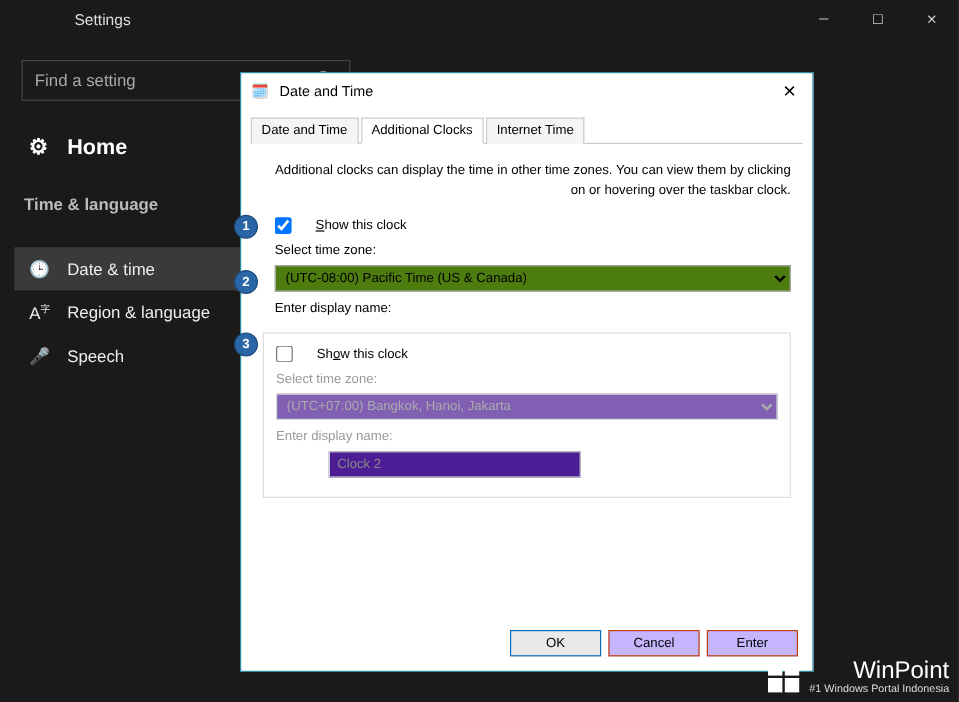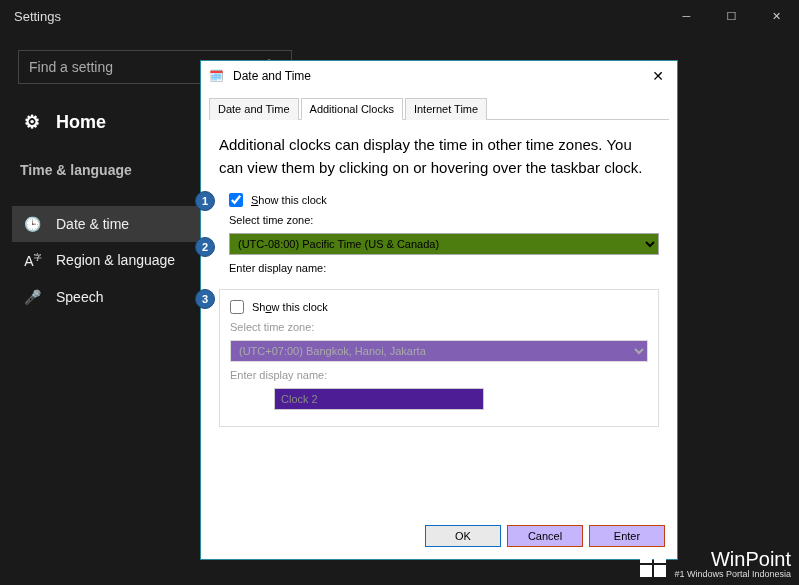--- a/index.html
+++ b/index.html
@@ -1,20 +1,20 @@
 <!DOCTYPE html>
 <html><head>
 <meta charset="utf-8">
 <style>
 * { box-sizing: border-box; margin: 0; padding: 0; }
 body { font-family: "Segoe UI", Tahoma, sans-serif; background: #1a1a1a; width: 799px; height: 585px; overflow: hidden; position: relative; }
 
 
 .settings-window { position: absolute; inset: 0; background: #1a1a1a; color: #fff; }
-.titlebar { height: 32px; display: flex; align-items: center; padding-left: 14px; font-size: 13px; color: #ddd; }
+.titlebar { height: 32px; display: flex; align-items: center; padding-left: 14px; font-size: 13px; color: #ddd; margin-left: 48px; }
 .window-controls { position: absolute; top: 2px; right: 0; display: flex; }
 .wc-btn { width: 45px; height: 28px; display: flex; align-items: center; justify-content: center; color: #ccc; font-size: 11px; }
 
 .sidebar { position: absolute; left: 0; top: 32px; bottom: 0; width: 310px; padding: 0 12px; }
 .search-box { margin: 18px 6px 18px 6px; border: 1px solid #444; height: 34px; display: flex; align-items: center; padding: 0 10px; color: #aaa; font-size: 14px; justify-content: space-between; }
 .home-row { display: flex; align-items: center; gap: 12px; padding: 8px 8px 20px 8px; }
 .home-row span { font-size: 18px; font-weight: 600; }
 .gear-icon { width: 24px; height: 24px; display: flex; align-items:center; justify-content:center; color:#fff; font-size:18px; }
 .section-title { color: #bbb; font-size: 14px; padding: 8px 8px 28px 8px; font-weight: bold; }
 .nav-item { display: flex; align-items: center; gap: 14px; padding: 10px 12px; font-size: 14px; color: #eee; }
@@ -26,26 +26,26 @@
 .dialog-title { height: 30px; display: flex; align-items: center; padding: 0 8px; gap: 8px; border-bottom: none; }
 .dialog-title .title-text { flex: 1; font-size: 12px; }
 .dialog-close { font-size: 14px; width: 22px; text-align: center; }
 .clock-icon { width:16px; height:16px; display:inline-flex; align-items:center; justify-content:center; font-size:12px;}
 
 .tabs { display: flex; margin: 6px 8px 0 8px; border-bottom: 1px solid #ccc; font-size: 11px; position: relative; }
 .tab { padding: 4px 8px; border: 1px solid #ccc; border-bottom: none; background: #f5f5f5; margin-right: 2px; position: relative; top: 1px; }
 .tab.active { background: #fff; border-bottom: 1px solid #fff; }
 
 .tab-content { padding: 14px 18px 10px 18px; }
-.help-text { font-size: 15px; line-height: 1.5; margin-bottom: 14px; }
+.help-text { font-size: 11px; line-height: 1.5; margin-bottom: 14px; text-align: right; }
 
 .clock-block { border: none; padding: 0 0 0 10px; margin-bottom: 14px; position: relative; }
 .clock-group-border { border: 1px solid #ddd; padding: 10px; margin-bottom: 10px;}
 .row { margin-bottom: 6px; }
-.checkbox-row { display: flex; align-items: center; gap: 8px; }
+.checkbox-row { display: flex; align-items: center; gap: 20px; }
 .checkbox-row input { width: 14px; height: 14px; }
 .label { font-size: 11px; }
 .disabled .label { color: #999; }
 select.tz { width: 100%; height: 22px; font-size: 11px; background: #4d7c0f; border: 1px solid #aaa; padding-left: 4px; }
 input.display-name { width: 210px; height: 22px; font-size: 11px; padding: 2px 6px; border: 1px solid #6fa8c7; }
 .disabled select.tz, .disabled input.display-name { background: #4c1d95; color: #888; border-color:#ccc;}
 
 .marker { position: absolute; left: -24px; width: 20px; height: 20px; border-radius: 50%; background: #2a66a5; color: #fff; font-size: 11px; display: flex; align-items: center; justify-content: center; font-weight: 600; border: 1px solid #1d4b7c; }
 .m1 { top: -2px; }
 .m2 { top: 44px; }

